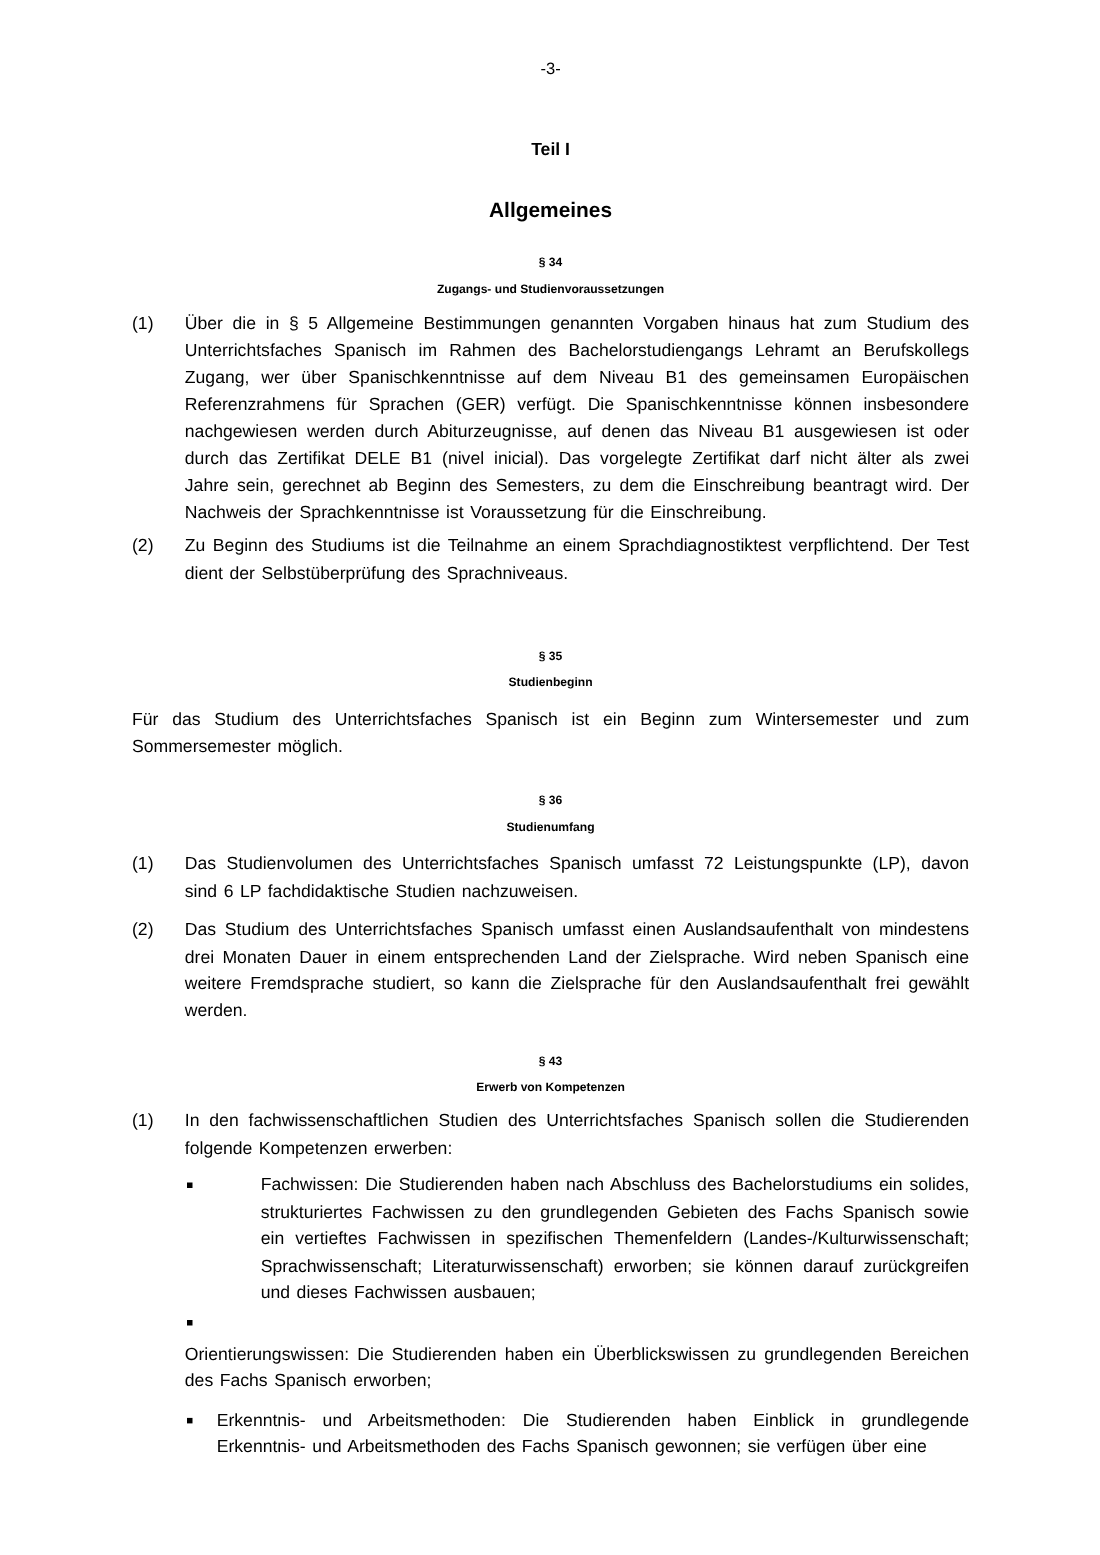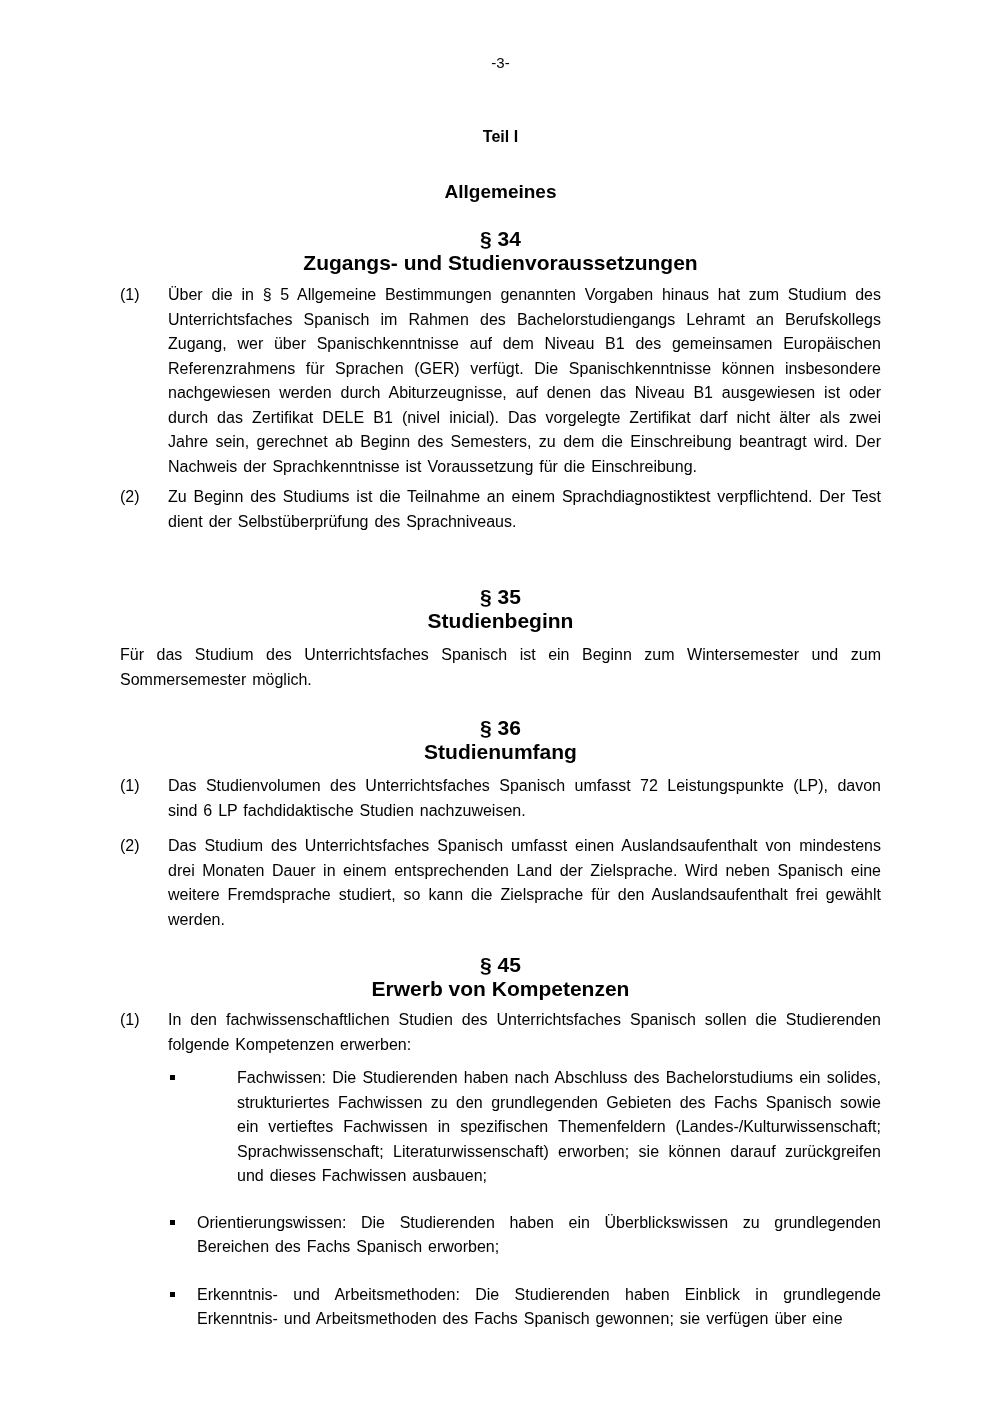--- a/index.html
+++ b/index.html
@@ -31,21 +31,21 @@
   .part-subtitle {
     margin: 33px 0 0 0;
     text-align: center;
     font-size: 19px;
     font-weight: bold;
     line-height: 22px;
   }
   .sec-head {
     text-align: center;
     font-weight: bold;
-    font-size: 21px;
+    font-size: 11px;
     line-height: 24px;
   }
   .para {
     display: flex;
     align-items: flex-start;
   }
   .para .num {
     flex: 0 0 48px;
   }
   .para .ptxt {
@@ -124,37 +124,37 @@
     <span class="num">(1)</span>
     <span class="ptxt">Das Studienvolumen des Unterrichtsfaches Spanisch umfasst 72 Leistungspunkte (LP), davon sind 6 LP fachdidaktische Studien nachzuweisen.</span>
   </div>
 
   <div class="para" style="margin-top:11px;">
     <span class="num">(2)</span>
     <span class="ptxt">Das Studium des Unterrichtsfaches Spanisch umfasst einen Auslandsaufenthalt von mindestens drei Monaten Dauer in einem entsprechenden Land der Zielsprache. Wird neben Spanisch eine weitere Fremdsprache studiert, so kann die Zielsprache für den Auslandsaufenthalt frei gewählt werden.</span>
   </div>
 
   <div class="sec-head" style="margin-top:21px;">
-    <div>§ 45</div>
+    <div>§ 43</div>
     <div>Erwerb von Kompetenzen</div>
   </div>
 
   <div class="para" style="margin-top:7px;">
     <span class="num">(1)</span>
     <span class="ptxt">In den fachwissenschaftlichen Studien des Unterrichtsfaches Spanisch sollen die Studierenden folgende Kompetenzen erwerben:</span>
   </div>
 
   <div class="bullet-row" style="margin-top:9px;gap:40px;">
     <span class="bmark"></span>
     <span class="ptxt">Fachwissen: Die Studierenden haben nach Abschluss des Bachelorstudiums ein solides, strukturiertes Fachwissen zu den grundlegenden Gebieten des Fachs Spanisch sowie ein vertieftes Fachwissen in spezifischen Themenfeldern (Landes-/Kulturwissenschaft; Sprachwissenschaft; Literaturwissenschaft) erworben; sie können darauf zurückgreifen und dieses Fachwissen ausbauen;</span>
   </div>
 
-  <div class="bullet-row" style="margin-top:22px;">
+  <div class="bullet-row" style="margin-top:2px;flex-direction:column;">
     <span class="bmark"></span>
     <span class="ptxt">Orientierungswissen: Die Studierenden haben ein Überblickswissen zu grundlegenden Bereichen des Fachs Spanisch erworben;</span>
   </div>
 
-  <div class="bullet-row" style="margin-top:23px;justify-content:flex-end;">
+  <div class="bullet-row" style="margin-top:11px;justify-content:flex-end;">
     <span class="bmark"></span>
     <span class="ptxt">Erkenntnis- und Arbeitsmethoden: Die Studierenden haben Einblick in grundlegende Erkenntnis- und Arbeitsmethoden des Fachs Spanisch gewonnen; sie verfügen über eine</span>
   </div>
 
 </div>
 
 </body></html>

